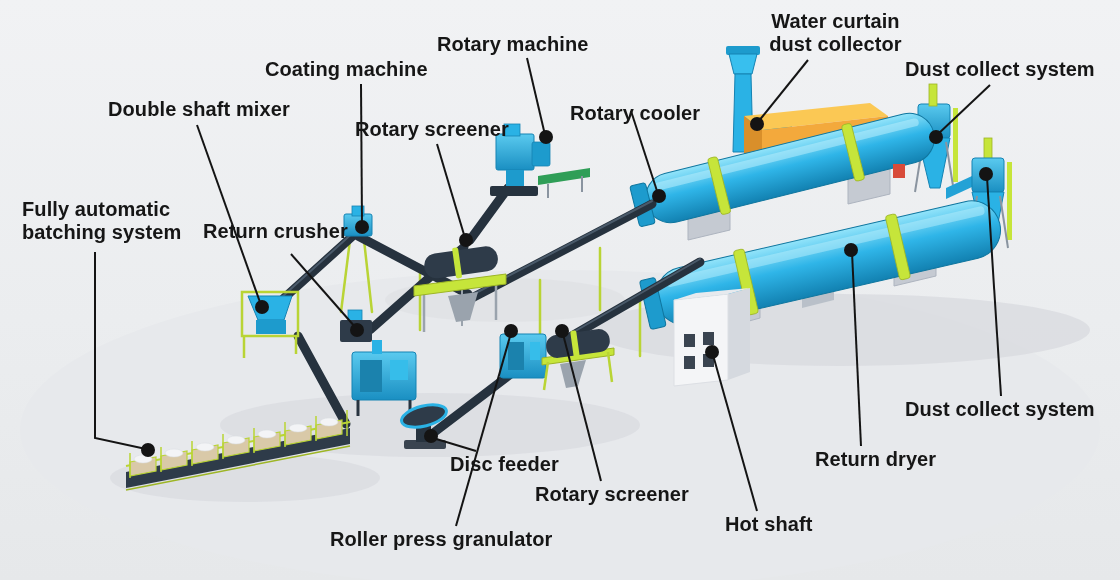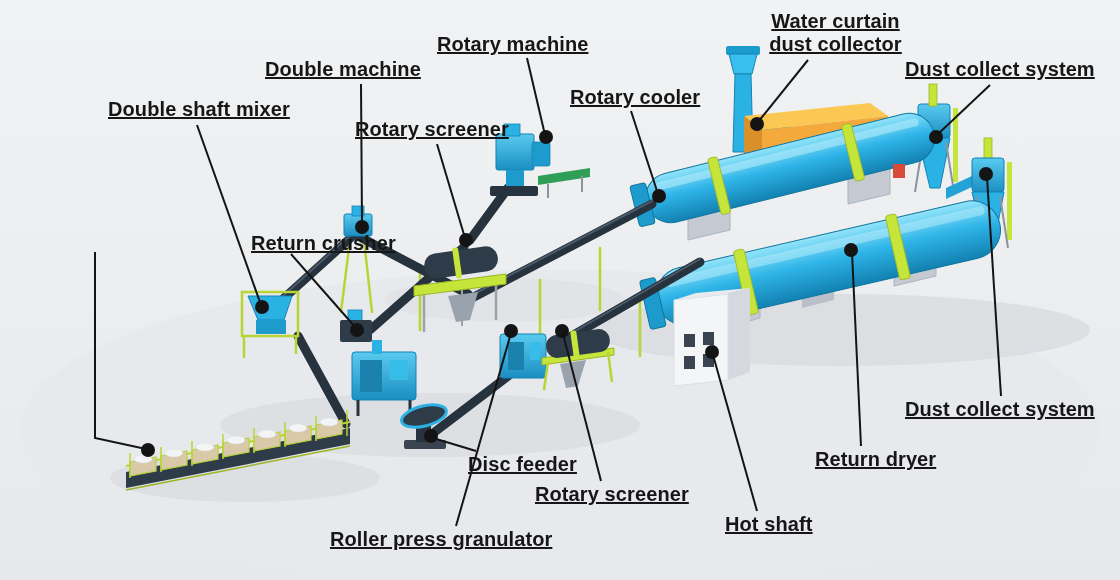--- a/index.html
+++ b/index.html
@@ -15,21 +15,20 @@
   }
   svg.scene { position: absolute; left: 0; top: 0; width: 1120px; height: 580px; }
   .label {
     position: absolute;
     color: #161616;
     font-size: 20px;
     font-weight: 700;
     line-height: 1.15;
     white-space: pre-line;
     letter-spacing: 0.1px;
-    text-decoration: underline;
   }
   .label.center { text-align: center; }
 </style>
 </head>
 <body>
 
 <div class="stage">
 
   <svg class="scene" viewBox="0 0 1120 580">
     <defs>
@@ -285,29 +284,31 @@
       <circle cx="936" cy="137" r="7"></circle>
       <circle cx="986" cy="174" r="7"></circle>
       <circle cx="851" cy="250" r="7"></circle>
       <circle cx="712" cy="352" r="7"></circle>
       <circle cx="562" cy="331" r="7"></circle>
       <circle cx="431" cy="436" r="7"></circle>
       <circle cx="511" cy="331" r="7"></circle>
     </g>
   </svg>
 
+  <div class="label" style="left:22px; top:198px;">Fully automatic
+batching system</div>
   <div class="label" style="left:108px; top:98px;">Double shaft mixer</div>
-  <div class="label" style="left:203px; top:232px;margin-left:48px;">Return crusher</div>
-  <div class="label" style="left:265px; top:58px;">Double machine</div>
+  <div class="label" style="left:203px; top:220px;">Return crusher</div>
+  <div class="label" style="left:265px; top:58px;">Coating machine</div>
   <div class="label" style="left:355px; top:118px;">Rotary screener</div>
   <div class="label" style="left:437px; top:33px;">Rotary machine</div>
-  <div class="label" style="left:570px; top:86px;">Rotary cooler</div>
+  <div class="label" style="left:570px; top:102px;">Rotary cooler</div>
   <div class="label center" style="left:763px; top:10px; width:145px;">Water curtain
 dust collector</div>
   <div class="label" style="left:905px; top:58px;">Dust collect system</div>
   <div class="label" style="left:905px; top:398px;">Dust collect system</div>
   <div class="label" style="left:815px; top:448px;">Return dryer</div>
   <div class="label" style="left:725px; top:513px;">Hot shaft</div>
   <div class="label" style="left:535px; top:483px;">Rotary screener</div>
-  <div class="label" style="left:468px; top:453px;">Disc feeder</div>
+  <div class="label" style="left:450px; top:453px;">Disc feeder</div>
   <div class="label" style="left:330px; top:528px;text-align:center;">Roller press granulator</div>
 
 </div>
 
 </body></html>

